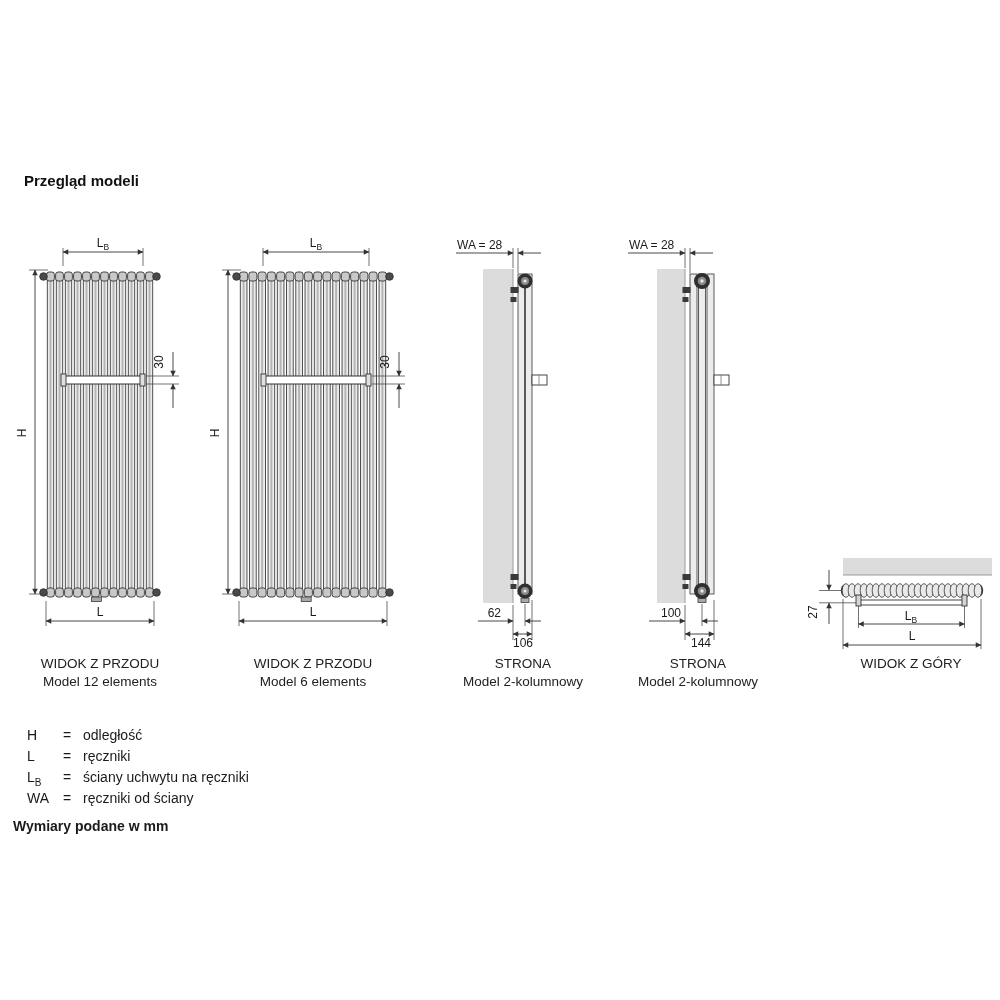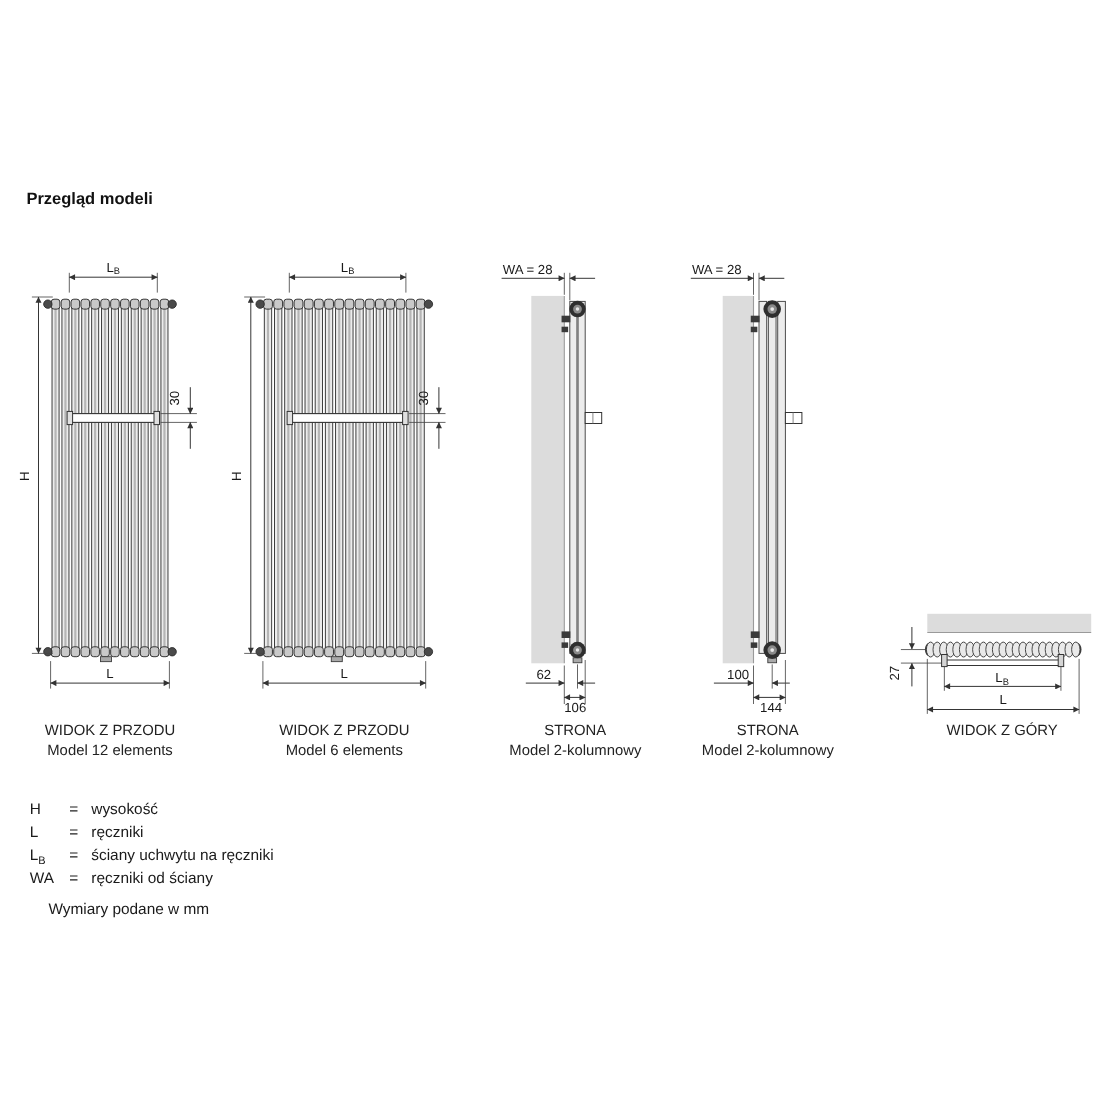--- a/index.html
+++ b/index.html
@@ -7,21 +7,21 @@
         font-family:"Liberation Sans",sans-serif;color:#1a1a1a;}
   .title{position:absolute;left:24px;top:172px;font-size:15px;font-weight:700;color:#111;}
   .draw{position:absolute;left:0;top:230px;}
   .caption{position:absolute;top:655px;width:220px;text-align:center;font-size:13.5px;
            line-height:18px;color:#222;}
   .legend{position:absolute;left:27px;top:727px;font-size:14px;}
   .legend-row{display:flex;align-items:baseline;height:21px;}
   .lg-sym{width:36px;}
   .lg-eq{width:20px;}
   .lg-sym sub{font-size:10px;}
-  .note{position:absolute;left:44px;top:818px;font-size:14px;}
+  .note{position:absolute;left:13px;top:818px;font-size:14px;font-weight:bold;}
   
   .dim{font-family:"Liberation Sans",sans-serif;font-size:12px;fill:#1a1a1a;}
   .sub{font-size:8.5px;}
   .dl{stroke:#333;stroke-width:.9;fill:none;}
   .xl{stroke:#444;stroke-width:.75;fill:none;}
 </style>
 </head>
 <body>
 
 <div class="page">
@@ -360,21 +360,21 @@
     <div>Model 2-kolumnowy</div>
   </div>
   <div class="caption" style="left:801px;">
     <div>WIDOK Z GÓRY</div>
   </div>
 
   <div class="legend">
     <div class="legend-row">
       <span class="lg-sym"><span>H</span><sub></sub></span>
       <span class="lg-eq">=</span>
-      <span class="lg-txt">wysokość</span>
+      <span class="lg-txt">odległość</span>
     </div>
     <div class="legend-row">
       <span class="lg-sym"><span>L</span><sub></sub></span>
       <span class="lg-eq">=</span>
       <span class="lg-txt">ręczniki</span>
     </div>
     <div class="legend-row">
       <span class="lg-sym"><span>L</span><sub>B</sub></span>
       <span class="lg-eq">=</span>
       <span class="lg-txt">ściany uchwytu na ręczniki</span>

